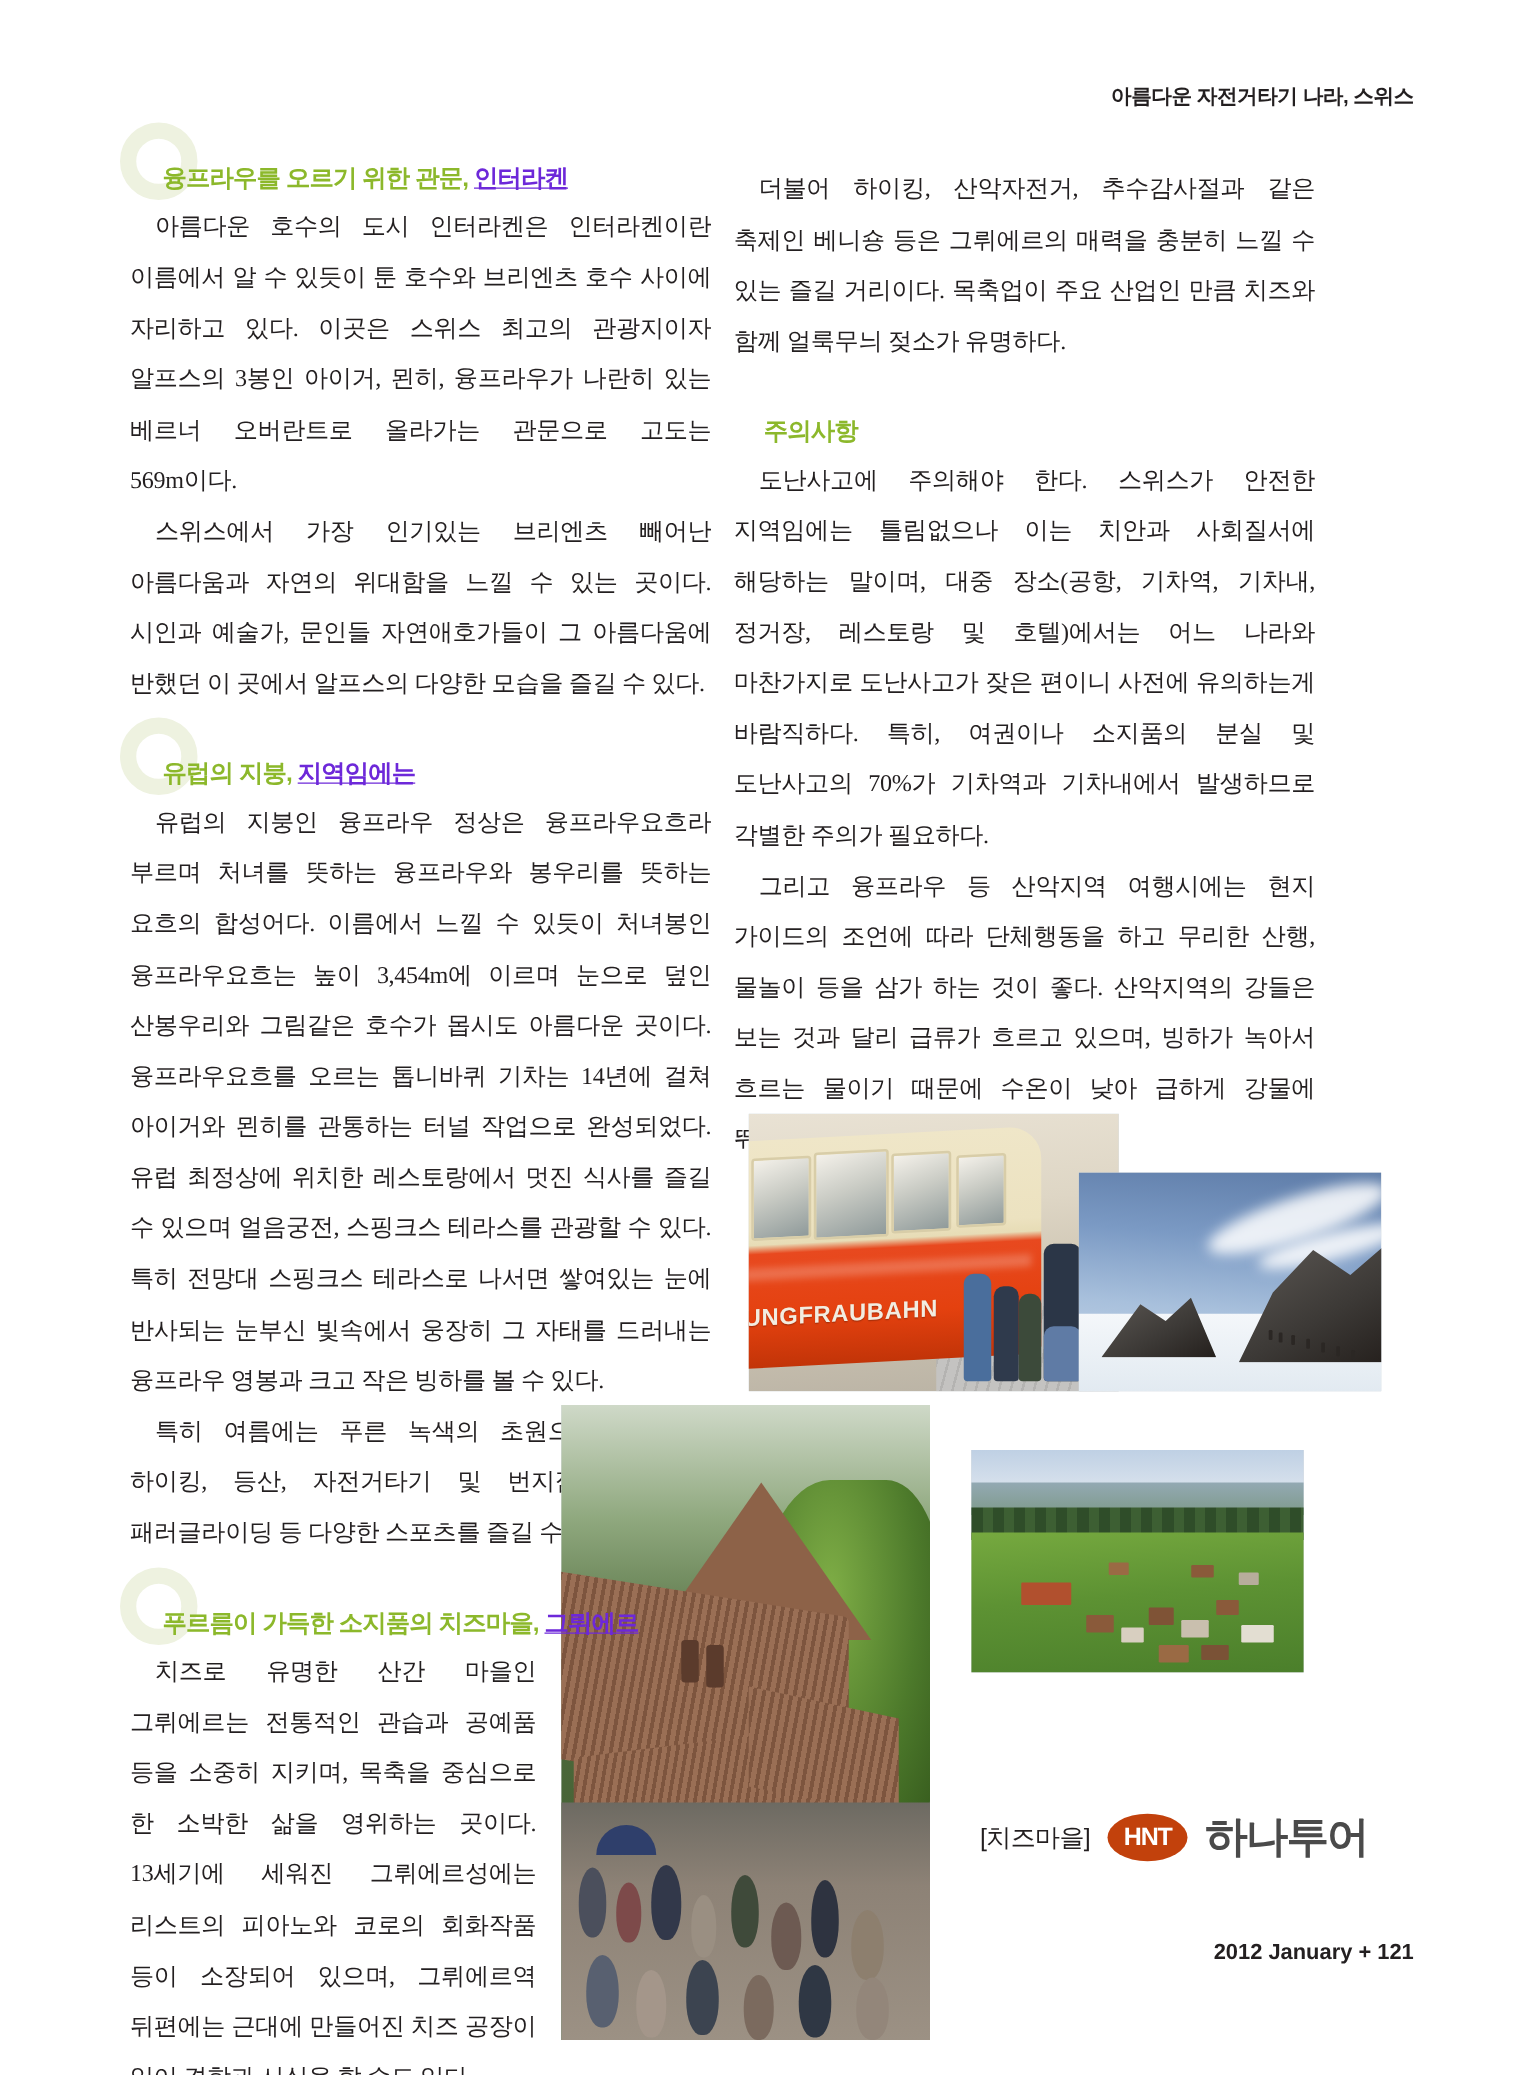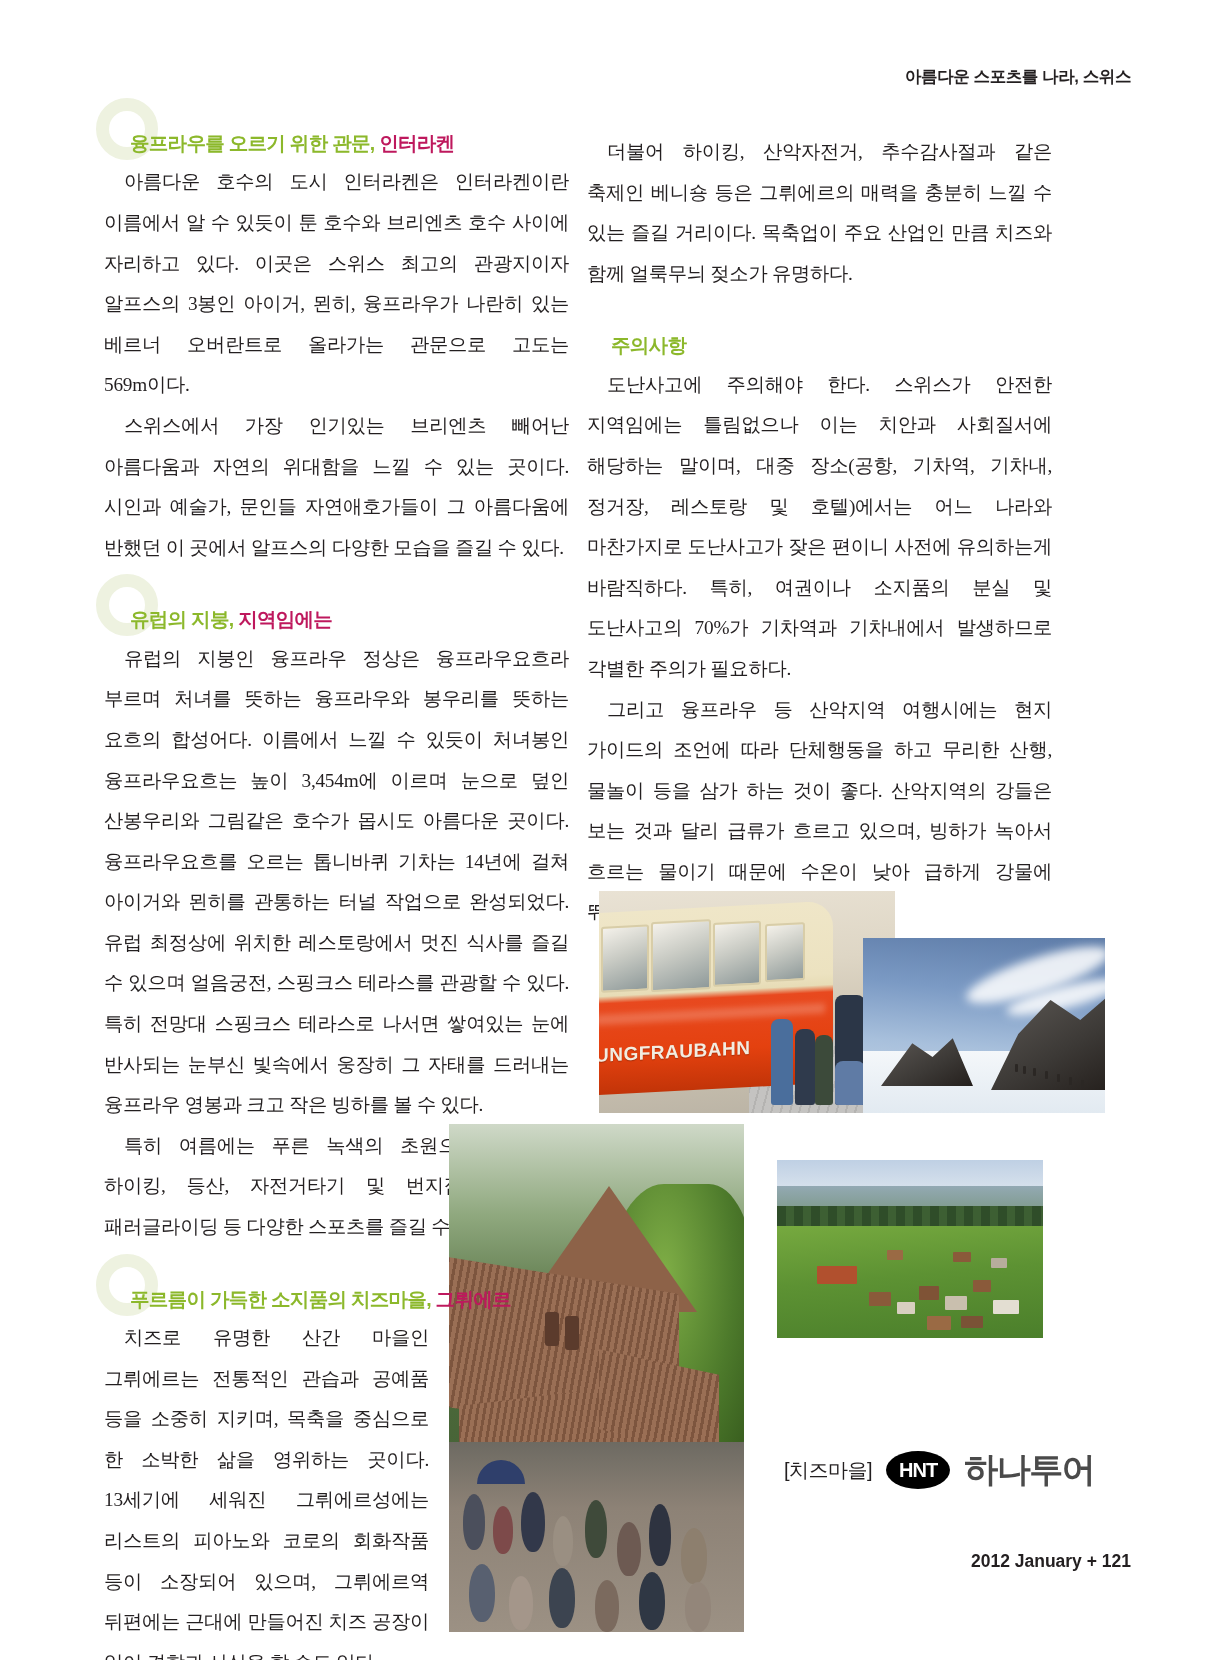--- a/index.html
+++ b/index.html
@@ -52,21 +52,22 @@
     font-weight: 700;
     font-size: 19.5px;
     letter-spacing: -0.7px;
     line-height: 1.2;
     color: #8cb82b;
     margin: 0 0 7px 26px;
     white-space: nowrap;
     z-index: 2;
   }
   .heading .accent {
-    color: #be185d;
+    color: #6d28d9;
+    text-decoration: underline;
   }
   .deco-ring {
     position: absolute;
     left: -8px;
     top: -34px;
     width: 62px;
     height: 62px;
     border-radius: 50%;
     border: 13px solid #eef2e0;
     box-sizing: border-box;
@@ -171,21 +172,21 @@
     font-family: "Liberation Sans", "DejaVu Sans", sans-serif;
     font-size: 20px;
     color: #231f20;
     letter-spacing: -0.5px;
     white-space: nowrap;
   }
   .hnt-mark {
     width: 64px;
     height: 38px;
     border-radius: 50%;
-    background: #000000;
+    background: #c2410c;
     display: flex;
     align-items: center;
     justify-content: center;
   }
   .hnt-mark span {
     font-family: "Liberation Sans", "DejaVu Sans", sans-serif;
     font-weight: 700;
     font-size: 20px;
     color: #ffffff;
     letter-spacing: -1px;
@@ -210,21 +211,21 @@
     color: #231f20;
     letter-spacing: 0px;
     white-space: nowrap;
   }
 </style>
 </head>
 <body>
 
 <div class="page">
 
-  <div class="running-head">아름다운 스포츠를 나라, 스위스</div>
+  <div class="running-head">아름다운 자전거타기 나라, 스위스</div>
 
   <div class="col col-left">
 
     <div class="section">
       <div class="deco-ring"></div>
       <h2 class="heading"><span>융프라우를 오르기 위한 관문,</span>
         <span class="accent">인터라켄</span></h2>
       <p class="body">아름다운 호수의 도시 인터라켄은 인터라켄이란 이름에서 알 수 있듯이 툰 호수와 브리엔츠 호수 사이에 자리하고 있다. 이곳은 스위스 최고의 관광지이자 알프스의 3봉인 아이거, 묀히, 융프라우가 나란히 있는 베르너 오버란트로 올라가는 관문으로 고도는 569m이다.</p>
       <p class="body">스위스에서 가장 인기있는 브리엔츠 빼어난 아름다움과 자연의 위대함을 느낄 수 있는 곳이다. 시인과 예술가, 문인들 자연애호가들이 그 아름다움에 반했던 이 곳에서 알프스의 다양한 모습을 즐길 수 있다.</p>
     </div>

